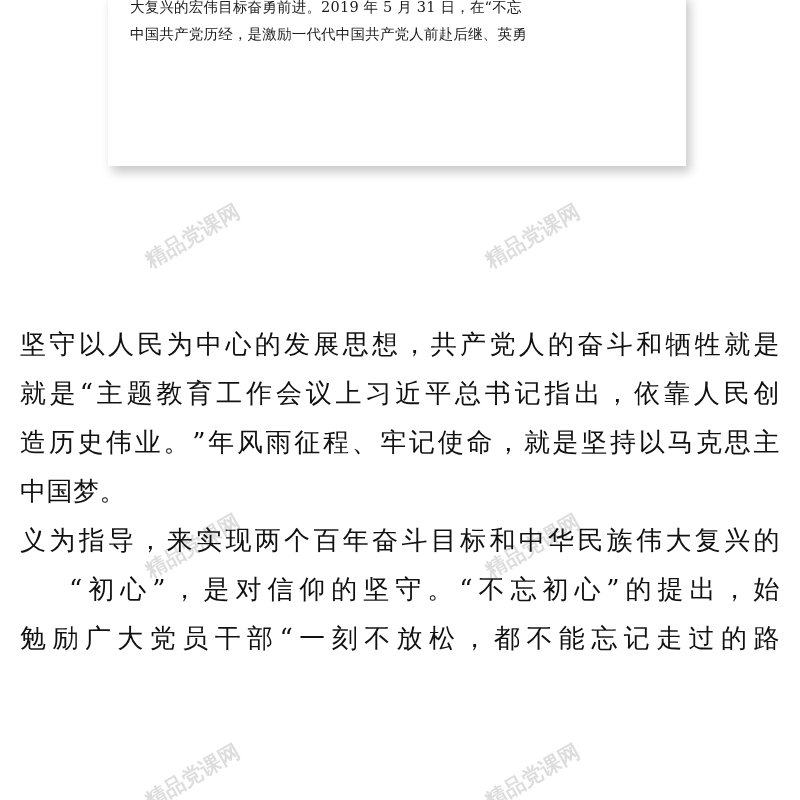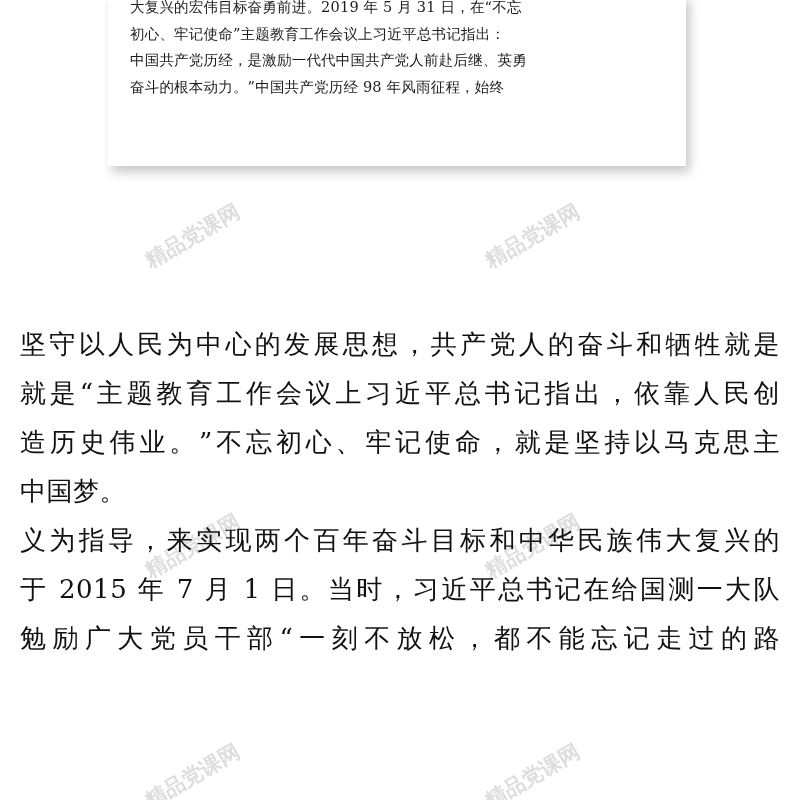--- a/index.html
+++ b/index.html
@@ -100,32 +100,30 @@
 <div class="wm wm-a">精品党课网</div>
 <div class="wm wm-b">精品党课网</div>
 <div class="wm wm-c">精品党课网</div>
 <div class="wm wm-d">精品党课网</div>
 <div class="wm wm-e">精品党课网</div>
 <div class="wm wm-f">精品党课网</div>
 
 <div class="card">
   <div class="card-inner">
     <div class="card-line">大复兴的宏伟目标奋勇前进。2019 年 5 月 31 日，在“不忘</div>
-    <div class="card-line">初心、牢记使命”主题教育工作会议上习近平总书记指出：</div>
     <div class="card-line">中国共产党历经，是激励一代代中国共产党人前赴后继、英勇</div>
-    <div class="card-line">奋斗的根本动力。”中国共产党历经 98 年风雨征程，始终</div>
   </div>
   <div class="card-edge"></div>
 </div>
 
 <div class="body-text">
   <p class="p p1">
     <span class="ln just">坚守以人民为中心的发展思想，共产党人的奋斗和牺牲就是</span>
     <span class="ln just">就是“主题教育工作会议上习近平总书记指出，依靠人民创</span>
-    <span class="ln just">造历史伟业。”不忘初心、牢记使命，就是坚持以马克思主</span>
+    <span class="ln just">造历史伟业。”年风雨征程、牢记使命，就是坚持以马克思主</span>
     <span class="ln">中国梦。</span>
     <span class="ln just">义为指导，来实现两个百年奋斗目标和中华民族伟大复兴的</span>
   </p>
   <p class="p p2">
-    <span class="ln just">于 2015 年 7 月 1 日。当时，习近平总书记在给国测一大队</span>
+    <span class="ln just indent2">“初心”，是对信仰的坚守。“不忘初心”的提出，始</span>
     <span class="ln just">勉励广大党员干部“一刻不放松，都不能忘记走过的路</span>
   </p>
 </div>
 
 </body></html>

